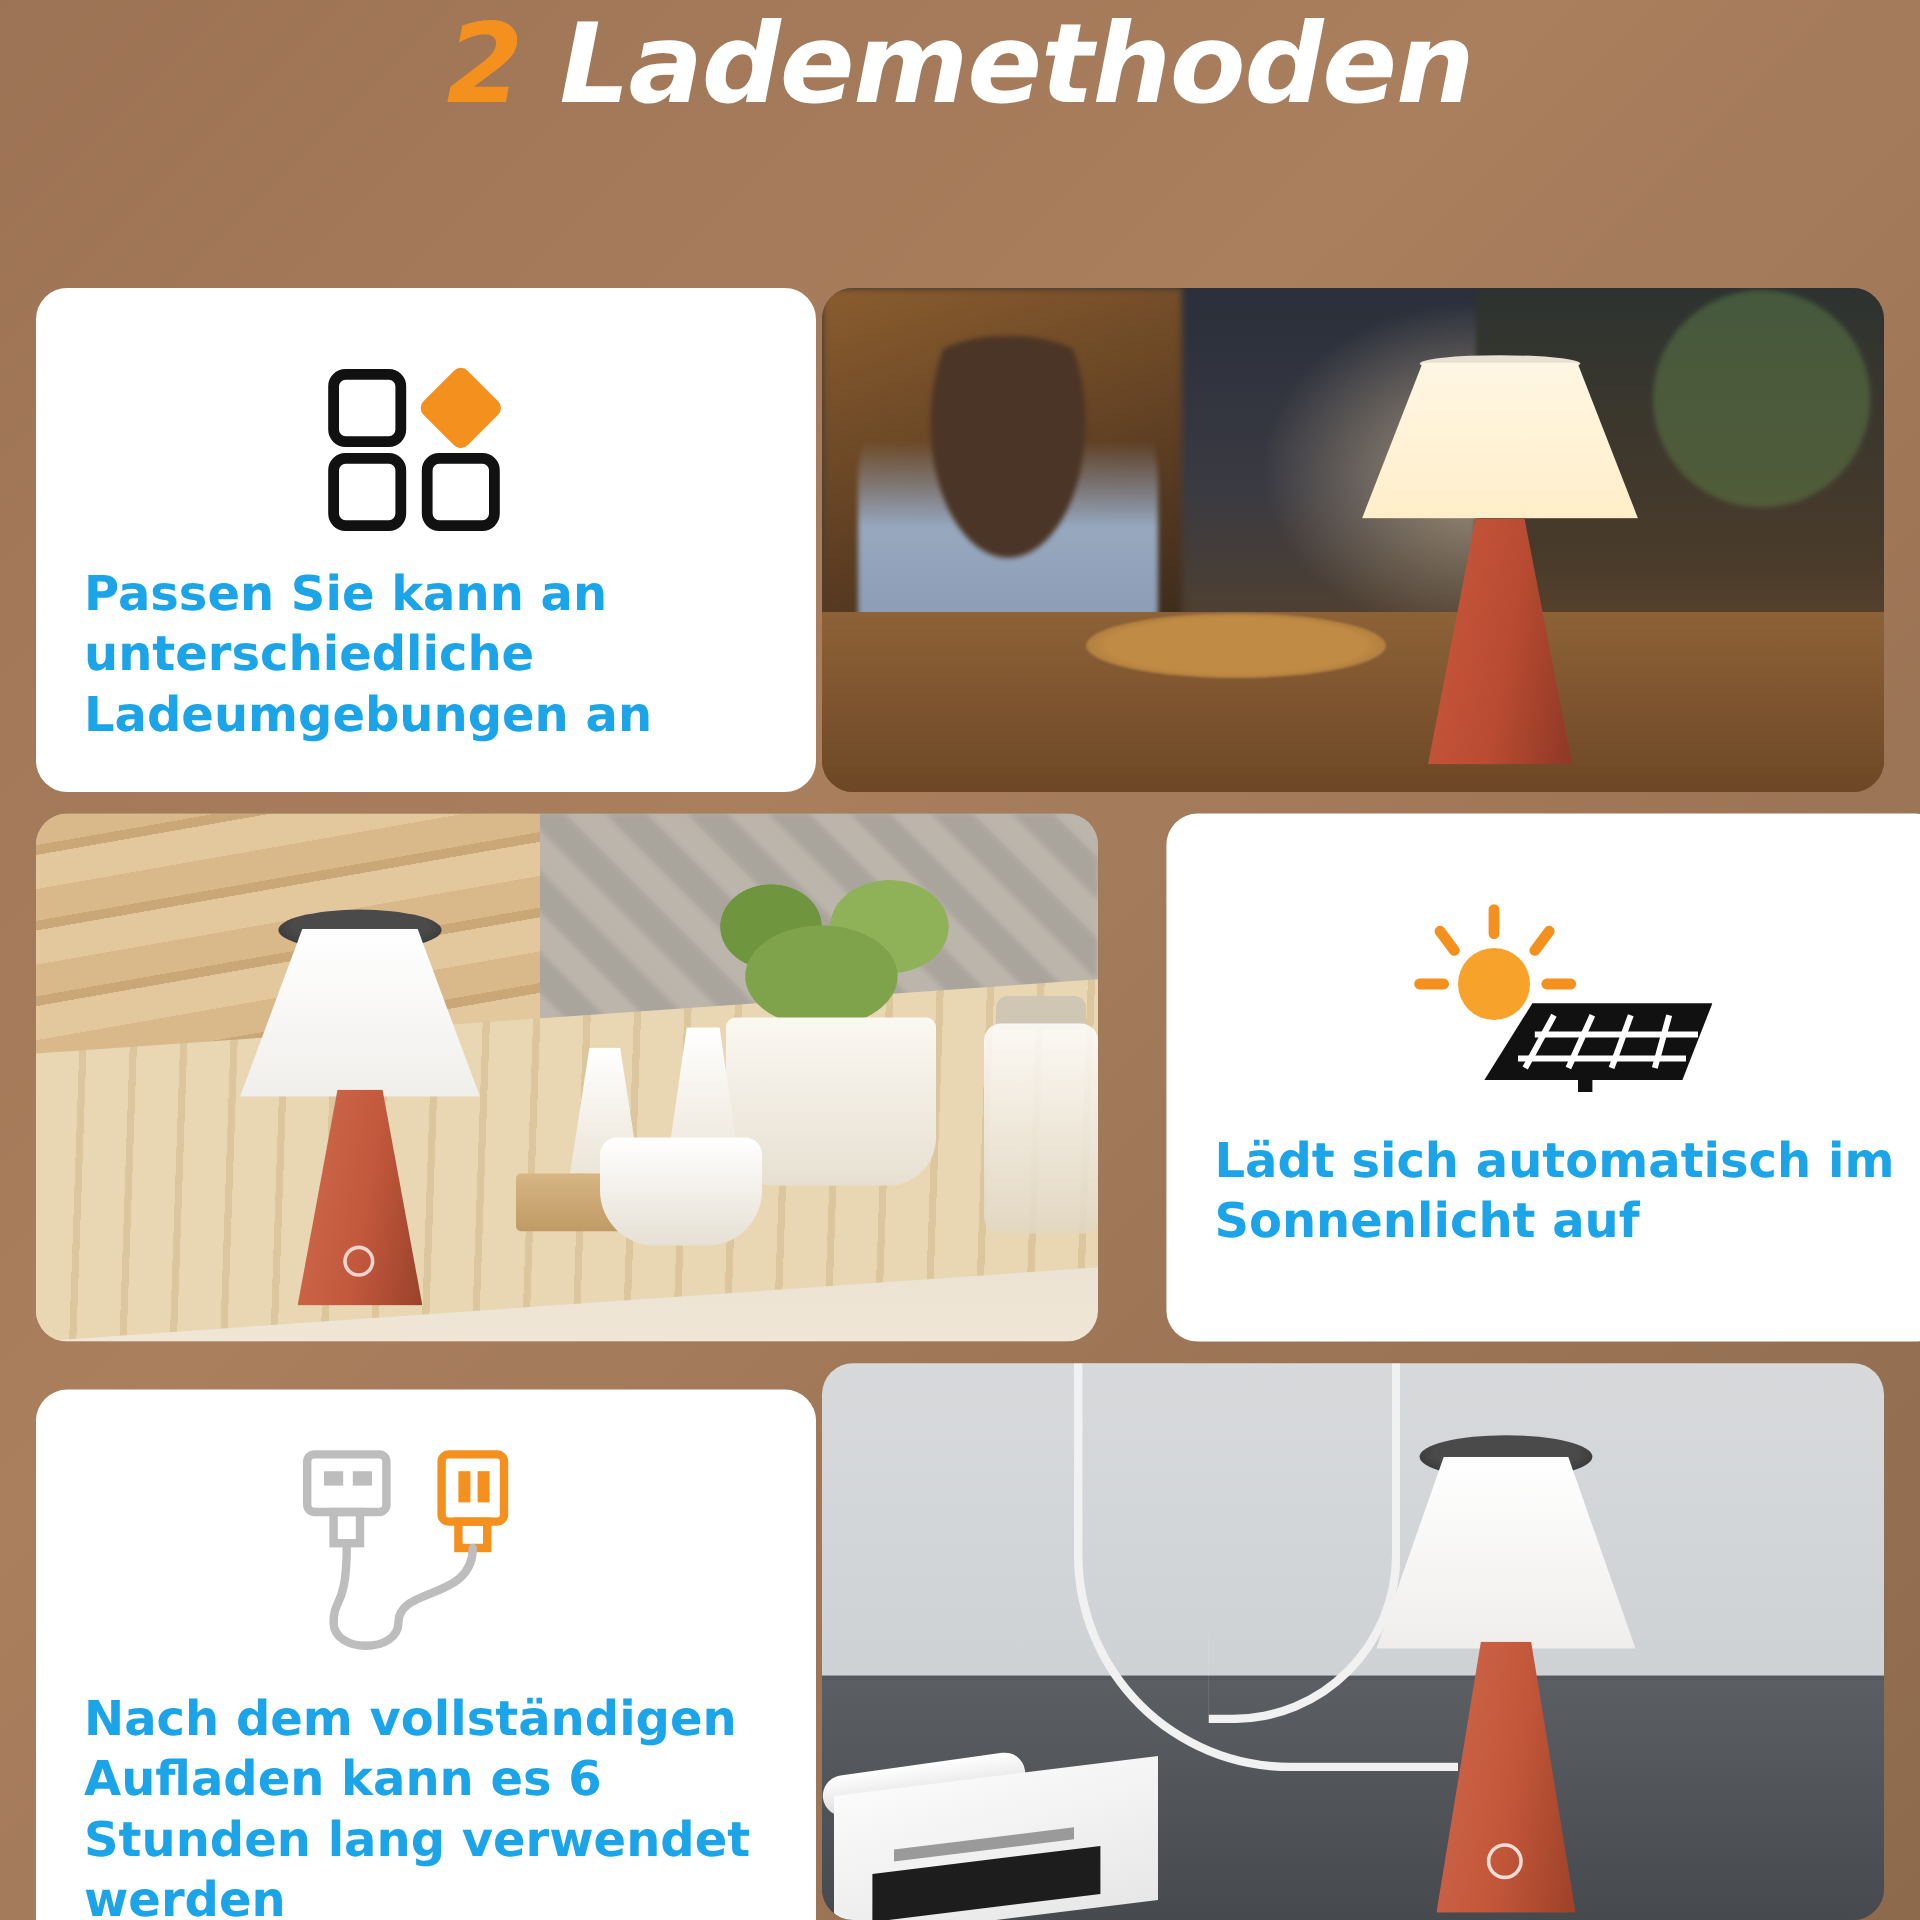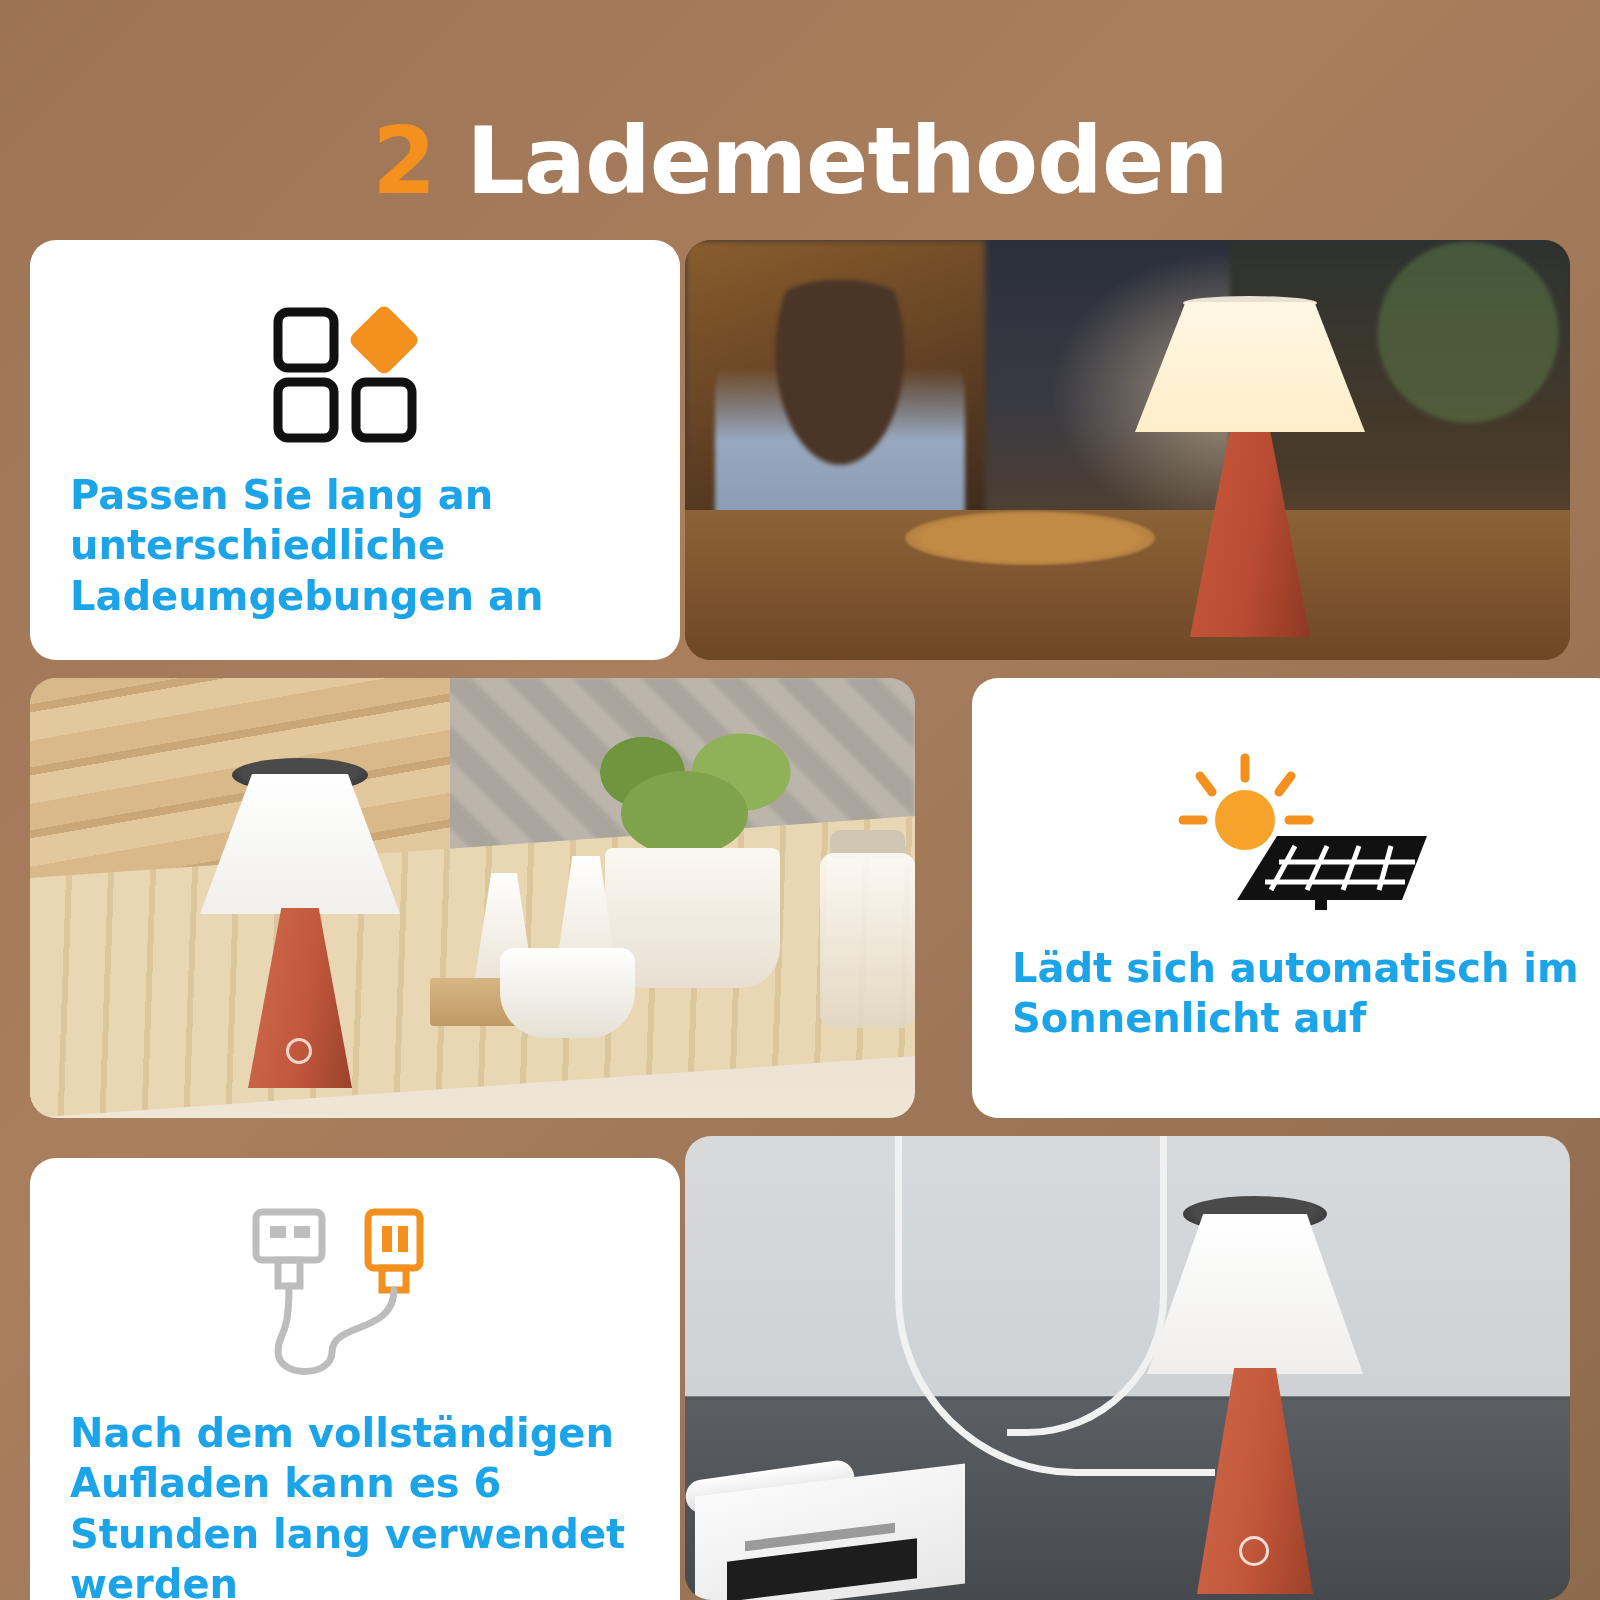--- a/index.html
+++ b/index.html
@@ -9,22 +9,23 @@
     background: linear-gradient(135deg, #9c7354 0%, #a97f5e 40%, #8e6a4d 100%);
     position: relative;
     overflow: hidden;
   }
 
   
   .title-bar {
     width: 100%;
     height: 215px;
     display: flex;
-    align-items: flex-end;
+    align-items: flex-start;
     justify-content: center;
+    font-style: italic;
   }
   .title {
     font-size: 92px;
     font-weight: bold;
     color: #ffffff;
     letter-spacing: -1px;
     white-space: nowrap;
   }
   .title .num { color: #f4901e; }
 
@@ -319,21 +320,21 @@
 
   <div class="card r1-card">
     <div class="r1-icon">
       <svg width="170" height="140" viewBox="0 0 170 140">
         <rect x="8" y="8" width="56" height="56" rx="10" fill="none" stroke="#111" stroke-width="9"></rect>
         <rect x="8" y="78" width="56" height="56" rx="10" fill="none" stroke="#111" stroke-width="9"></rect>
         <rect x="86" y="78" width="56" height="56" rx="10" fill="none" stroke="#111" stroke-width="9"></rect>
         <rect x="88" y="10" width="52" height="52" rx="8" fill="#f4901e" transform="rotate(45 114 36)"></rect>
       </svg>
     </div>
-    <div class="card-text r1-text">Passen Sie lang an unterschiedliche Ladeumgebungen an</div>
+    <div class="card-text r1-text">Passen Sie kann an unterschiedliche Ladeumgebungen an</div>
   </div>
 
   <div class="photo r1-photo">
     <div class="r1-window"></div>
     <div class="r1-person"></div>
     <div class="r1-blur-right"></div>
     <div class="r1-table"></div>
     <div class="r1-food"></div>
     <div class="lamp1">
       <div class="top"></div>

